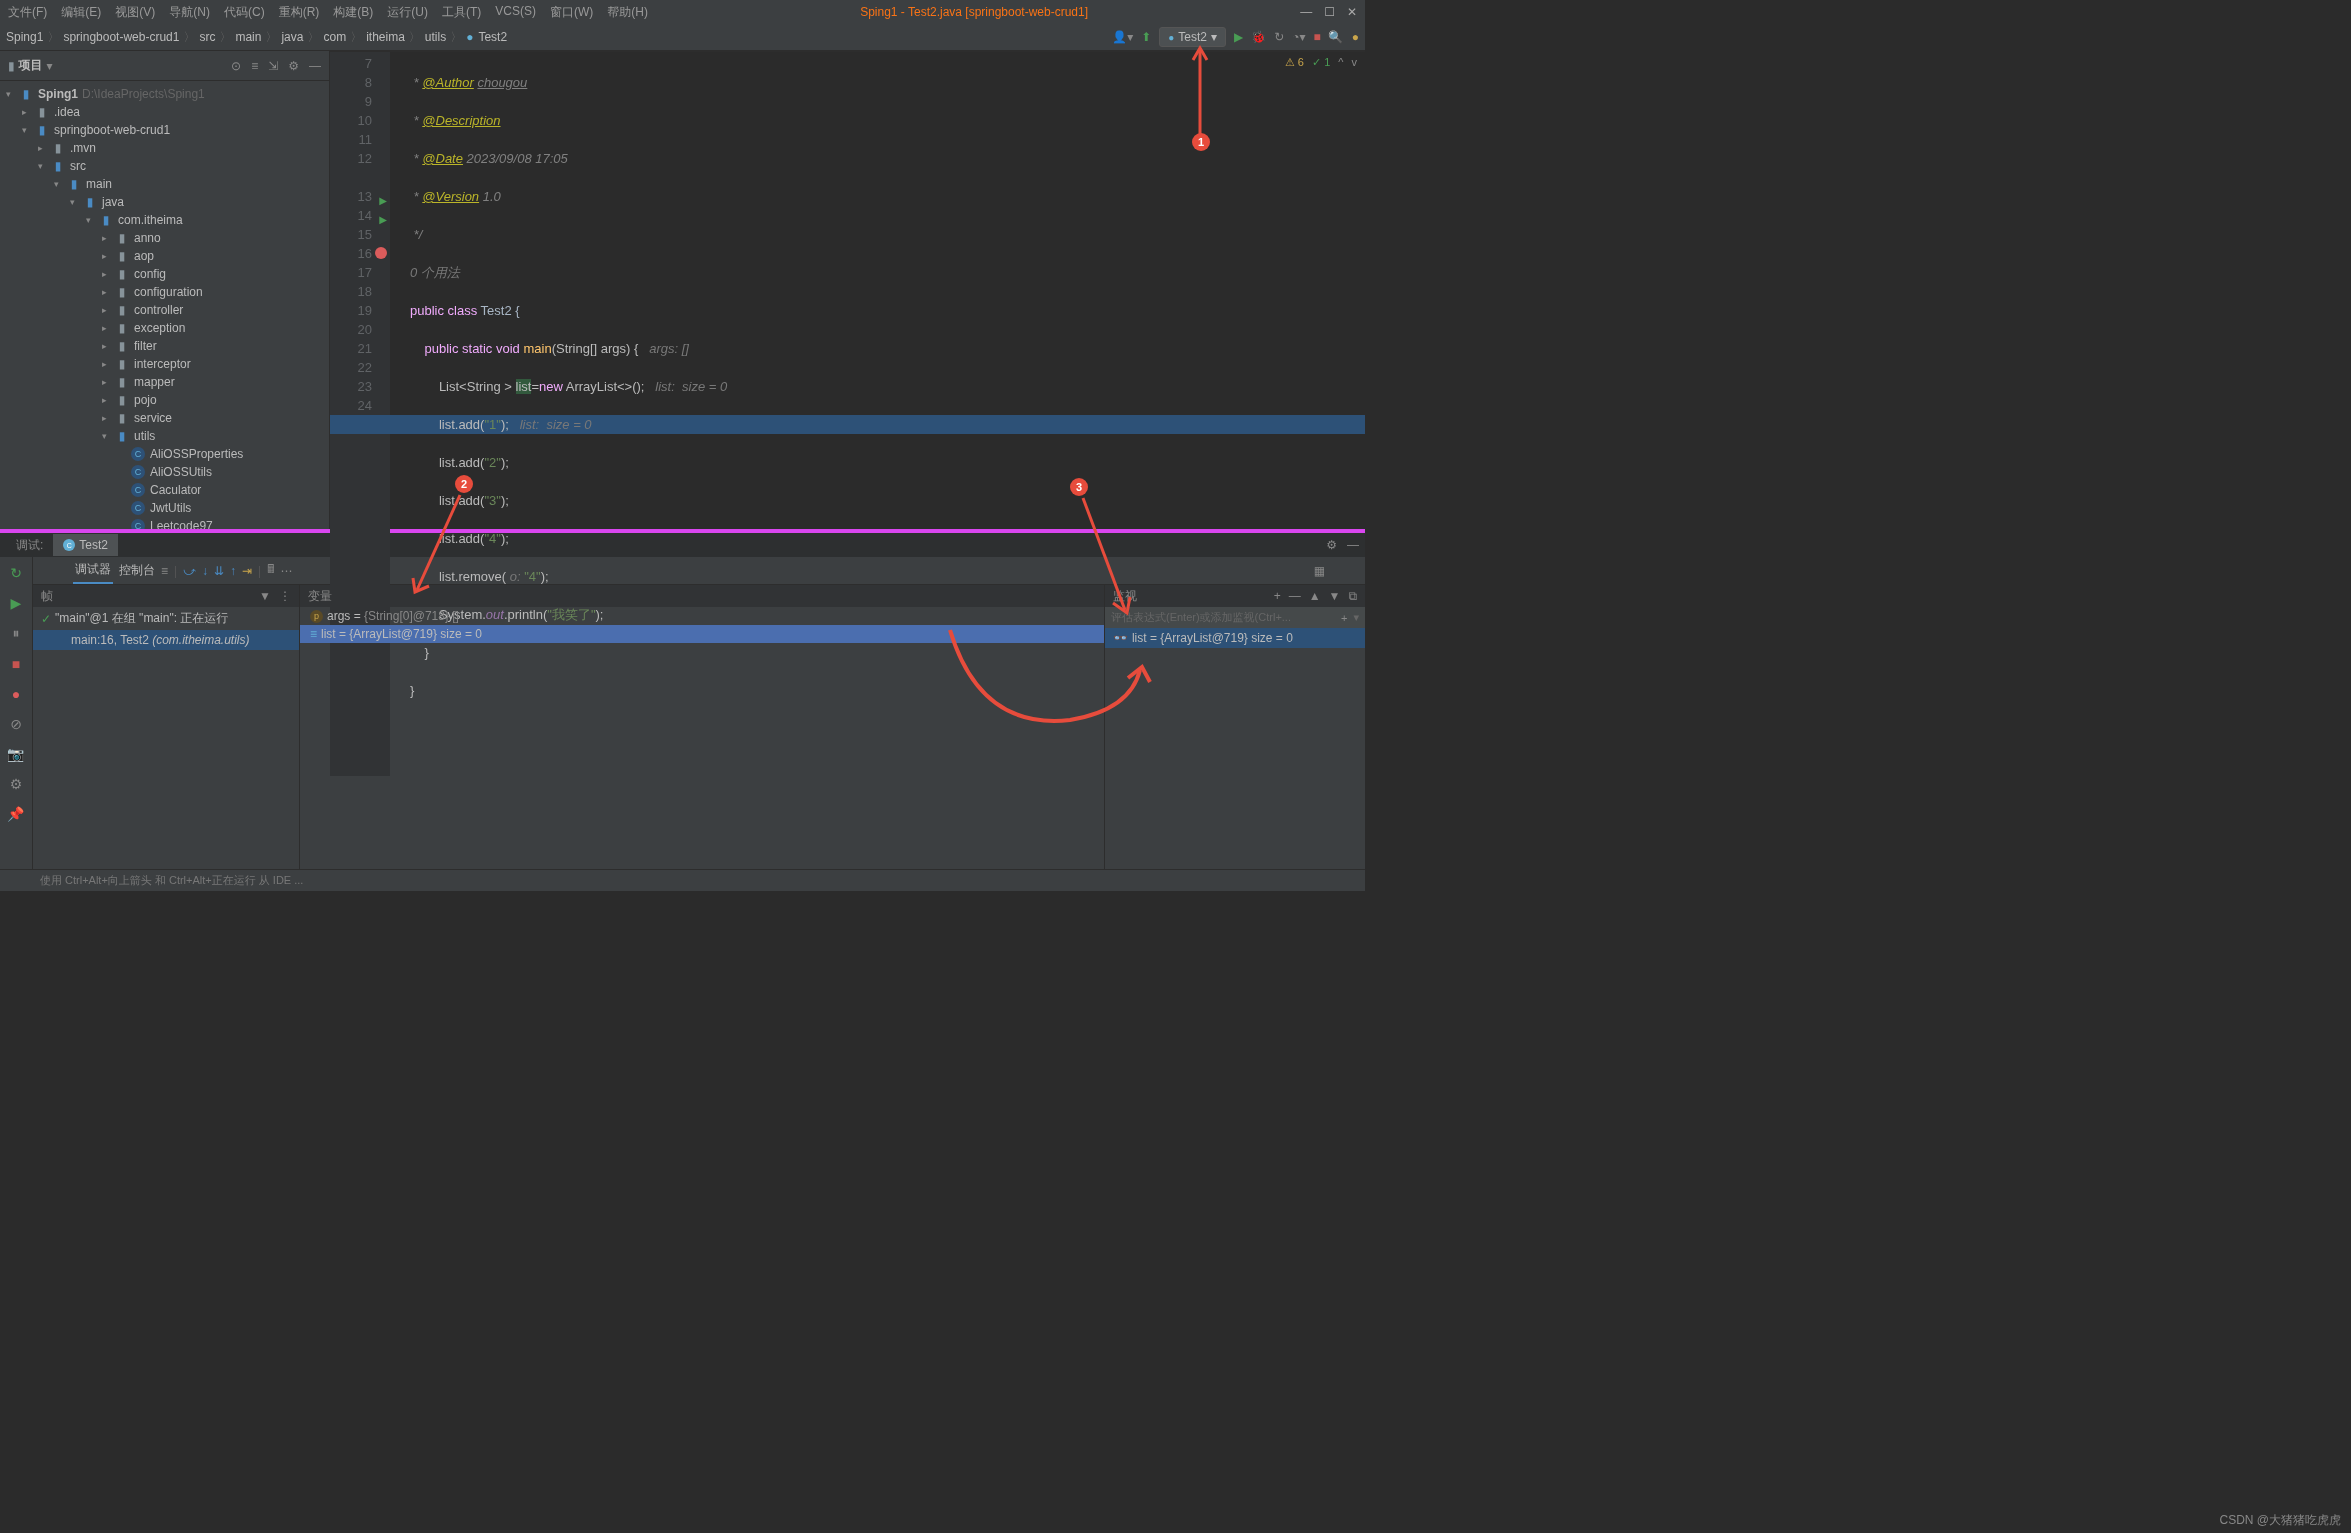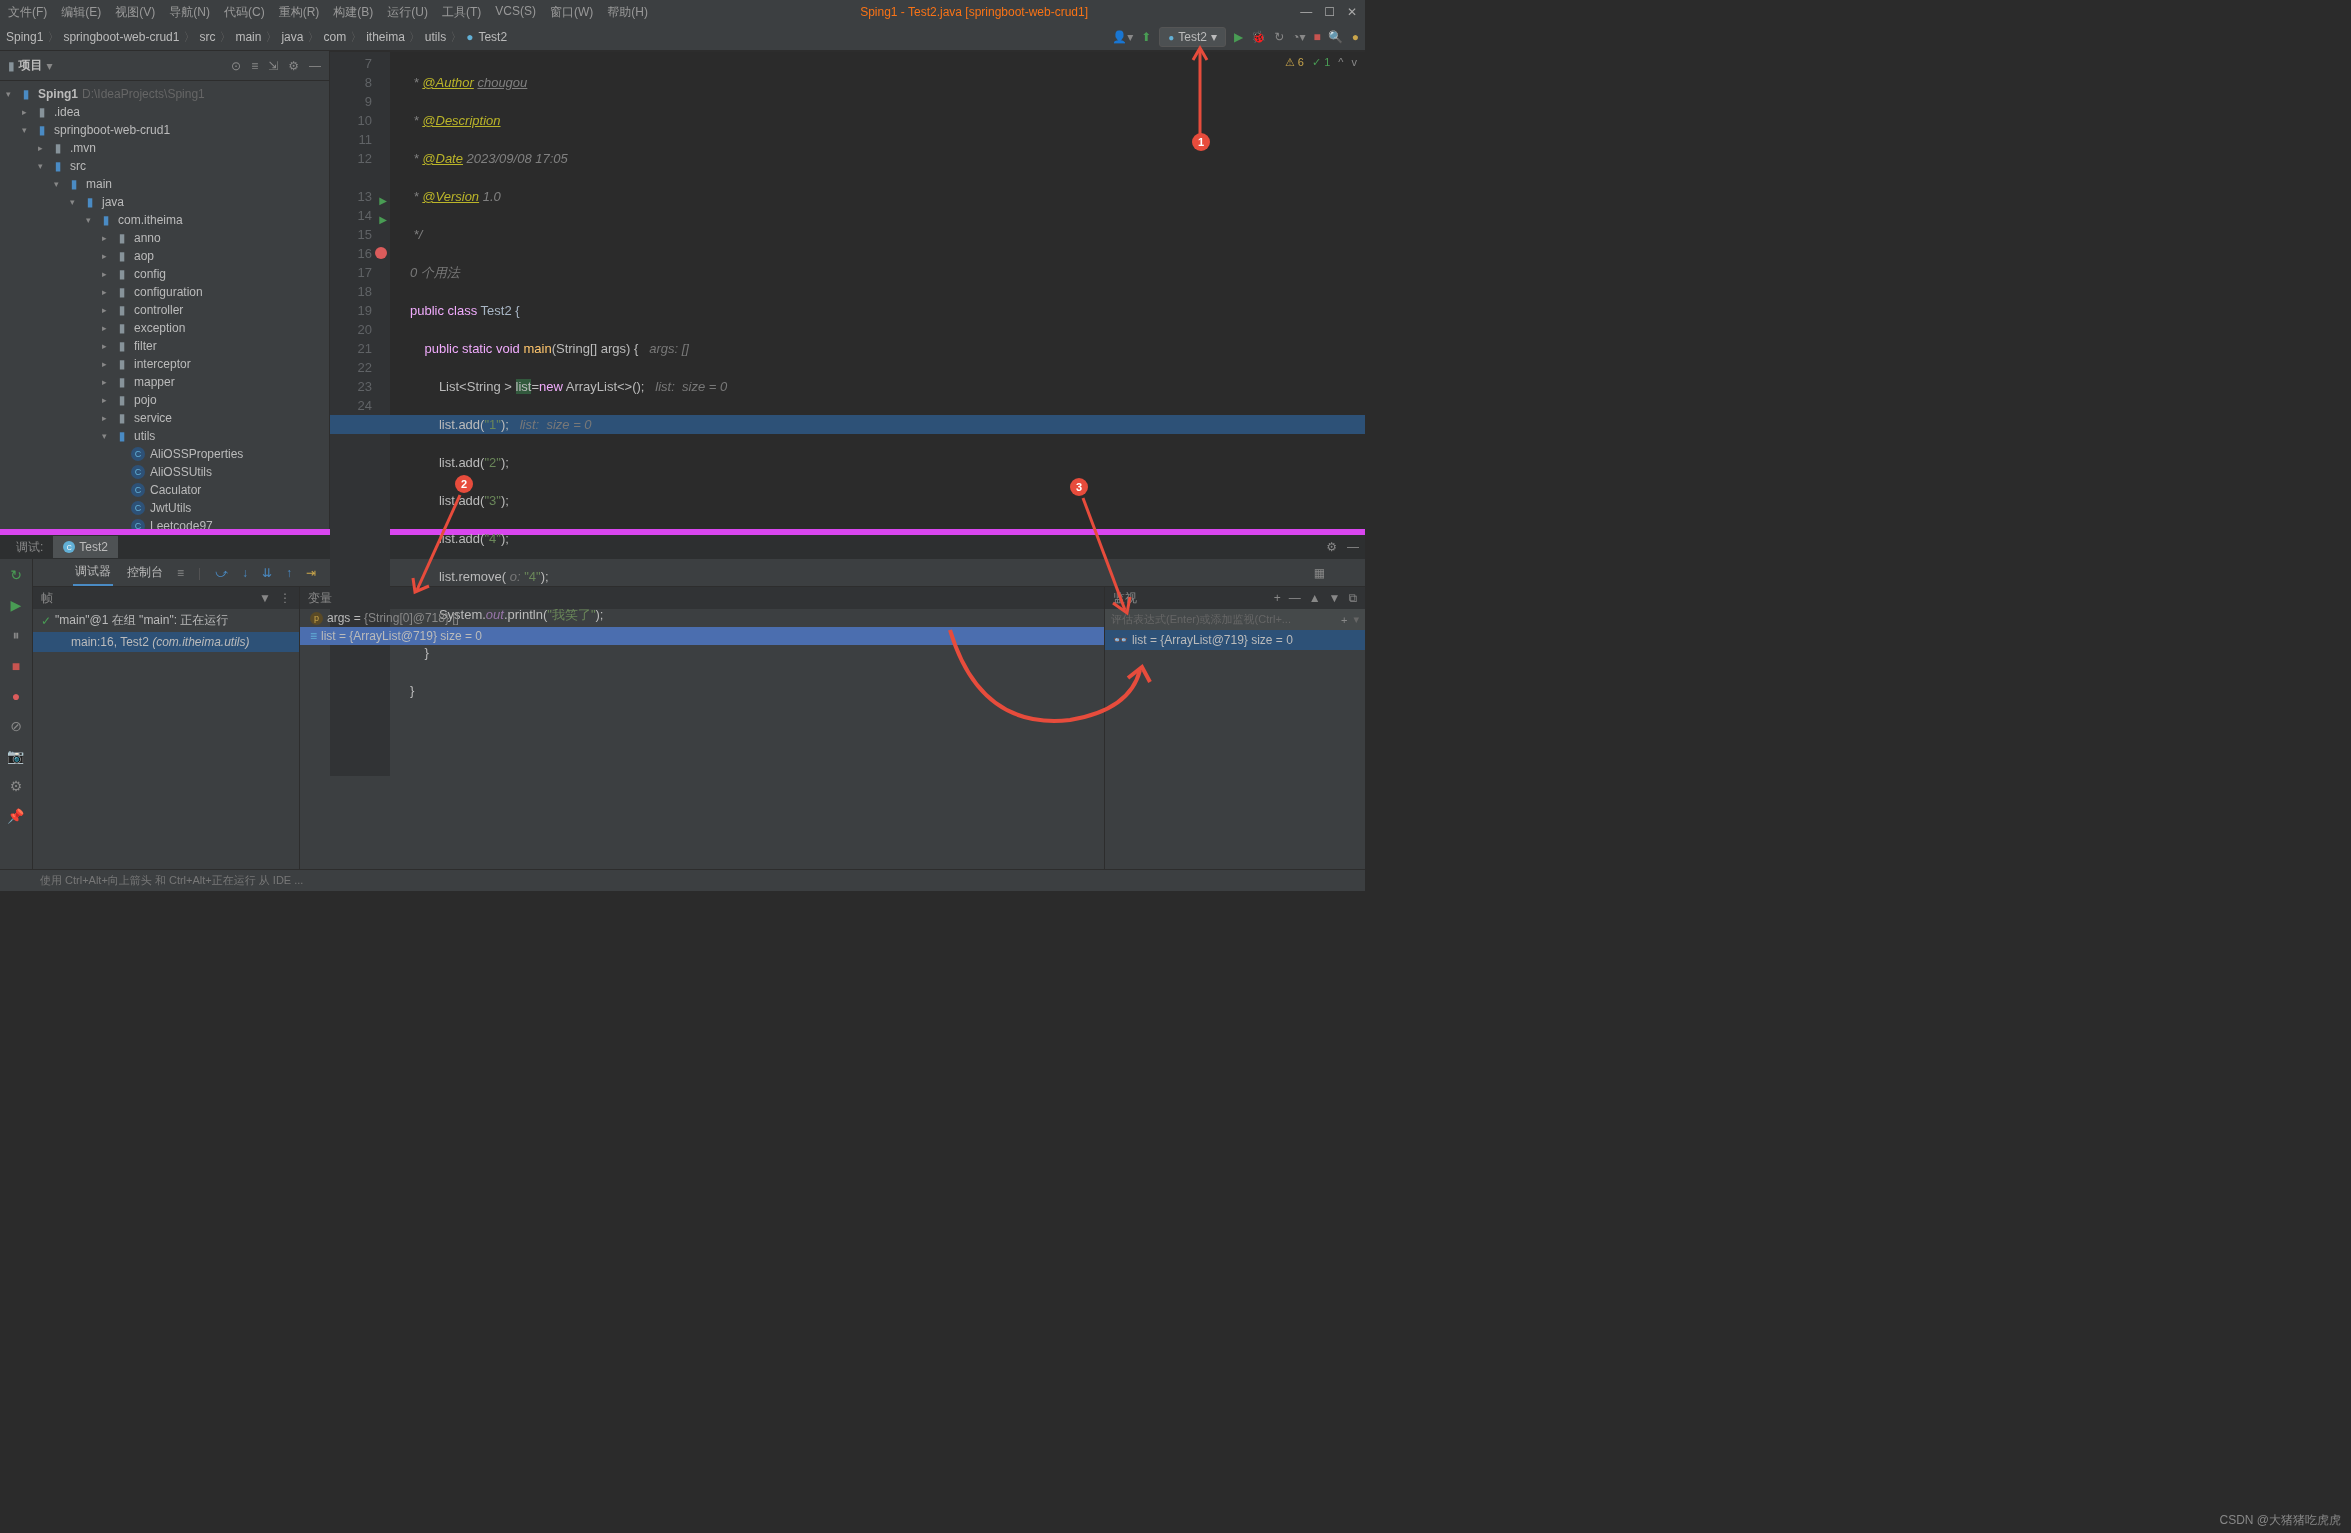--- a/index.html
+++ b/index.html
@@ -41,26 +41,26 @@
 .str { color: #6a8759; }
 .com { color: #808080; font-style: italic; }
 .anno { color: #bbb529; font-style: italic; text-decoration: underline; }
 .cls { color: #a9b7c6; }
 .fn { color: #ffc66d; }
 .field { color: #9876aa; font-style: italic; }
 .hint { color: #787878; font-style: italic; }
 .inspections { position: absolute; top: 4px; right: 8px; display: flex; gap: 8px; font-size: 11px; }
 .inspections .warn { color: #c9a54b; }
 .inspections .ok { color: #499c54; }
-.debugpanel { height: 340px; background: #3c3f41; border-top: 6px solid #d946ef; display: flex; flex-direction: column; }
+.debugpanel { height: 340px; background: #3c3f41; border-top: 4px solid #d946ef; display: flex; flex-direction: column; }
 .debugtabs { height: 24px; background: #2d2f30; display: flex; align-items: center; padding: 0 6px; }
 .dtab { padding: 4px 10px; color: #888; cursor: pointer; }
 .dtab.active { background: #4e5254; color: #bbb; display: flex; align-items: center; gap: 4px; }
 .dtab .ico-j2 { width: 12px; height: 12px; background: #62b0d6; border-radius: 50%; font-size: 7px; color: #fff; display: flex; align-items: center; justify-content: center; }
-.debugtoolbar { height: 28px; display: flex; align-items: center; padding: 0 40px; gap: 14px; border-bottom: 1px solid #2d2d2d; }
+.debugtoolbar { height: 28px; display: flex; align-items: center; padding: 0 40px; gap: 6px; border-bottom: 1px solid #2d2d2d; }
 .debugtoolbar .tbtn { color: #888; cursor: pointer; }
 .debugbody { flex: 1; display: flex; }
 .sidebar-left { width: 33px; background: #3c3f41; border-right: 1px solid #2d2d2d; display: flex; flex-direction: column; align-items: center; gap: 14px; padding-top: 8px; }
 .sidebar-left .sbtn { color: #888; cursor: pointer; font-size: 14px; }
 .frames { width: 267px; border-right: 1px solid #2d2d2d; display: flex; flex-direction: column; }
 .panel-header { height: 22px; background: #313335; padding: 3px 8px; color: #888; display: flex; align-items: center; }
 .panel-header .right-icons { margin-left: auto; display: flex; gap: 8px; }
 .frame-row { padding: 3px 8px; display: flex; align-items: center; gap: 4px; }
 .frame-row.sel { background: #2d5177; padding-left: 24px; }
 .frame-row .chk { color: #499c54; }

